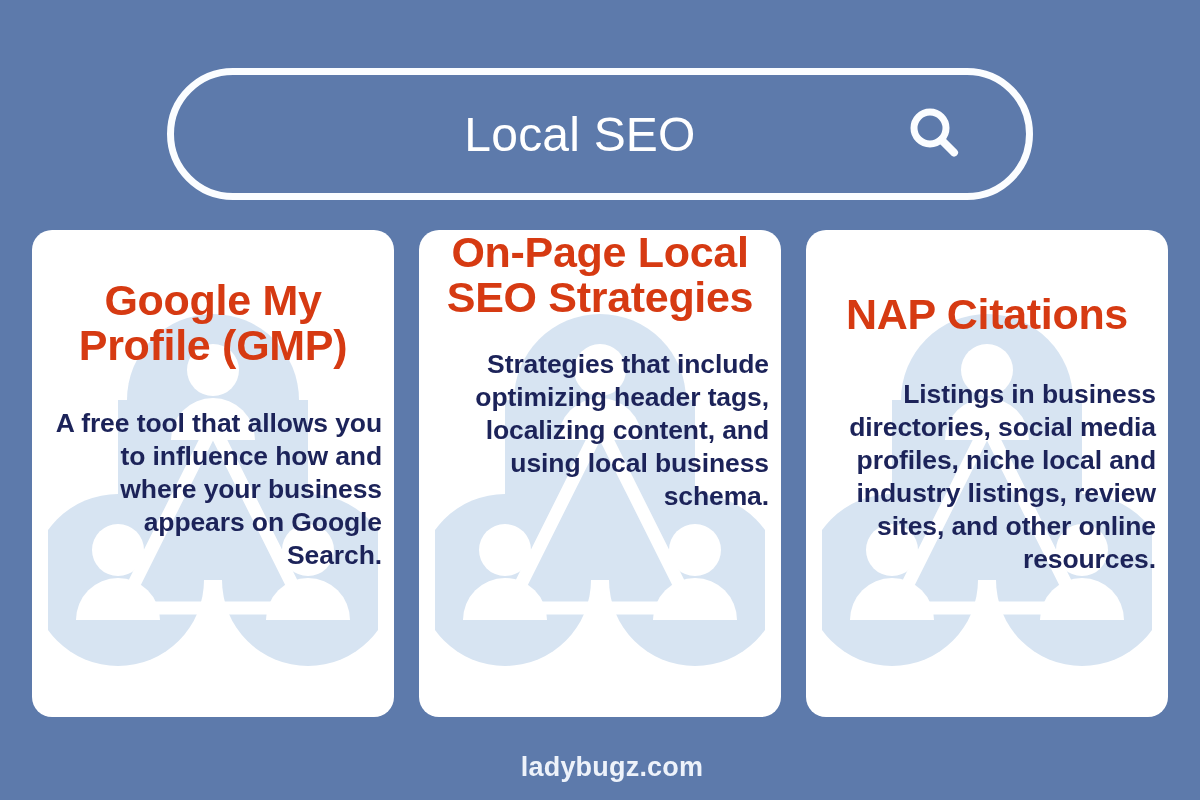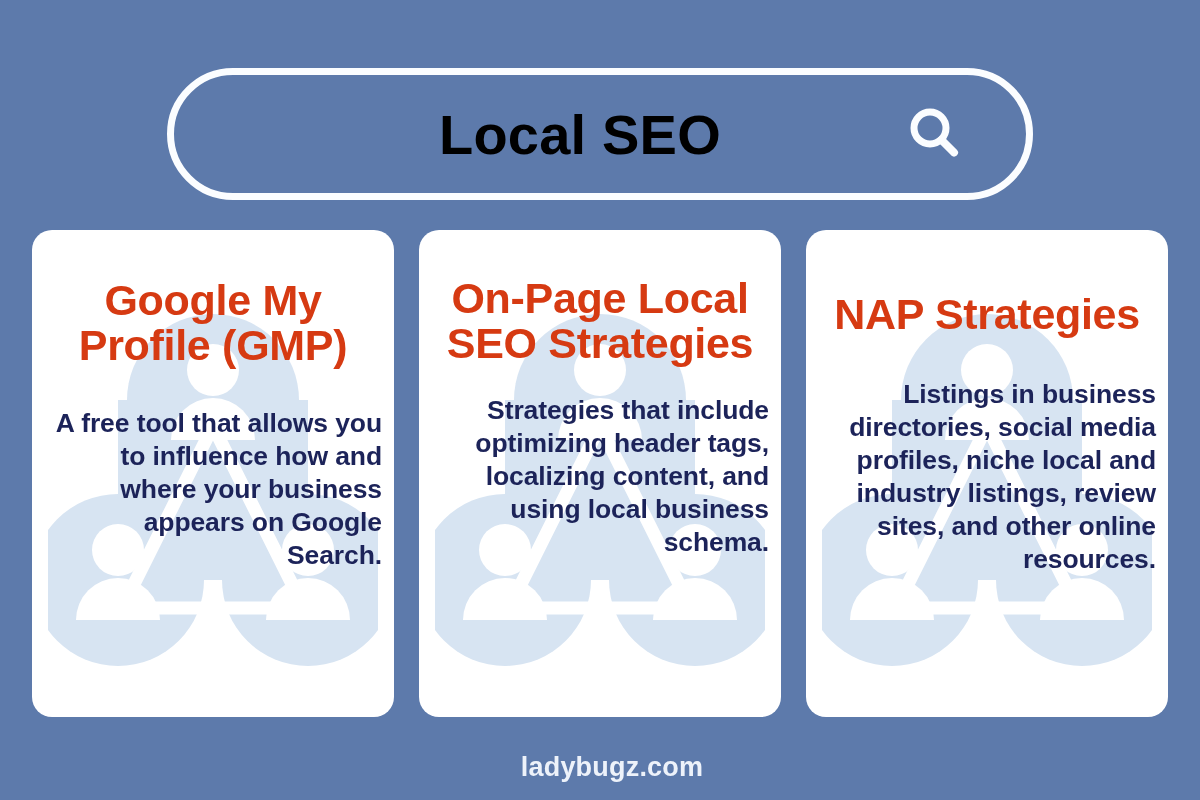--- a/index.html
+++ b/index.html
@@ -36,23 +36,23 @@
   }
   #search-query {
     position: absolute;
     left: 0;
     top: 0;
     width: 100%;
     height: 100%;
     display: flex;
     align-items: center;
     justify-content: center;
-    color: #000000;
-    font-size: 56px;
-    font-weight: bold;
+    color: #ffffff;
+    font-size: 48px;
+    font-weight: normal;
     letter-spacing: 0.2px;
     padding-right: 40px;
     box-sizing: border-box;
     white-space: nowrap;
   }
   #search-icon-wrap {
     position: absolute;
     right: 62px;
     top: 50%;
     transform: translateY(-50%);
@@ -124,21 +124,21 @@
     line-height: 33px;
     text-align: right;
     margin: 0;
     letter-spacing: -0.1px;
   }
 
   
   .card.c1 .card-inner { justify-content: flex-start; padding-top: 48px; }
   .card.c1 .card-body  { margin-top: 39px; }
 
-  .card.c2 .card-inner { justify-content: flex-start; padding-top: 46px; }
+  .card.c2 .card-inner { justify-content: flex-start; }
   .card.c2 .card-body  { margin-top: 28px; }
 
   .card.c3 .card-inner { justify-content: flex-start; padding-top: 62px; }
   .card.c3 .card-body  { margin-top: 41px; }
 
   
   #footer {
     position: absolute;
     left: 12px;
     top: 752px;
@@ -248,21 +248,21 @@
             <circle cx="165" cy="62" r="26"></circle>
             <path d="M123 132 a42 42 0 0 1 84 0 z"></path>
             <circle cx="70" cy="242" r="26"></circle>
             <path d="M28 312 a42 42 0 0 1 84 0 z"></path>
             <circle cx="260" cy="242" r="26"></circle>
             <path d="M218 312 a42 42 0 0 1 84 0 z"></path>
           </g>
         </svg>
       </div>
       <div class="card-inner">
-        <h2 class="card-title">NAP Strategies</h2>
+        <h2 class="card-title">NAP Citations</h2>
         <p class="card-body">Listings in business directories, social media profiles, niche local and industry listings, review sites, and other online resources.</p>
       </div>
     </div>
 
   </div>
 
   <div id="footer">ladybugz.com</div>
 
 </div>
 

